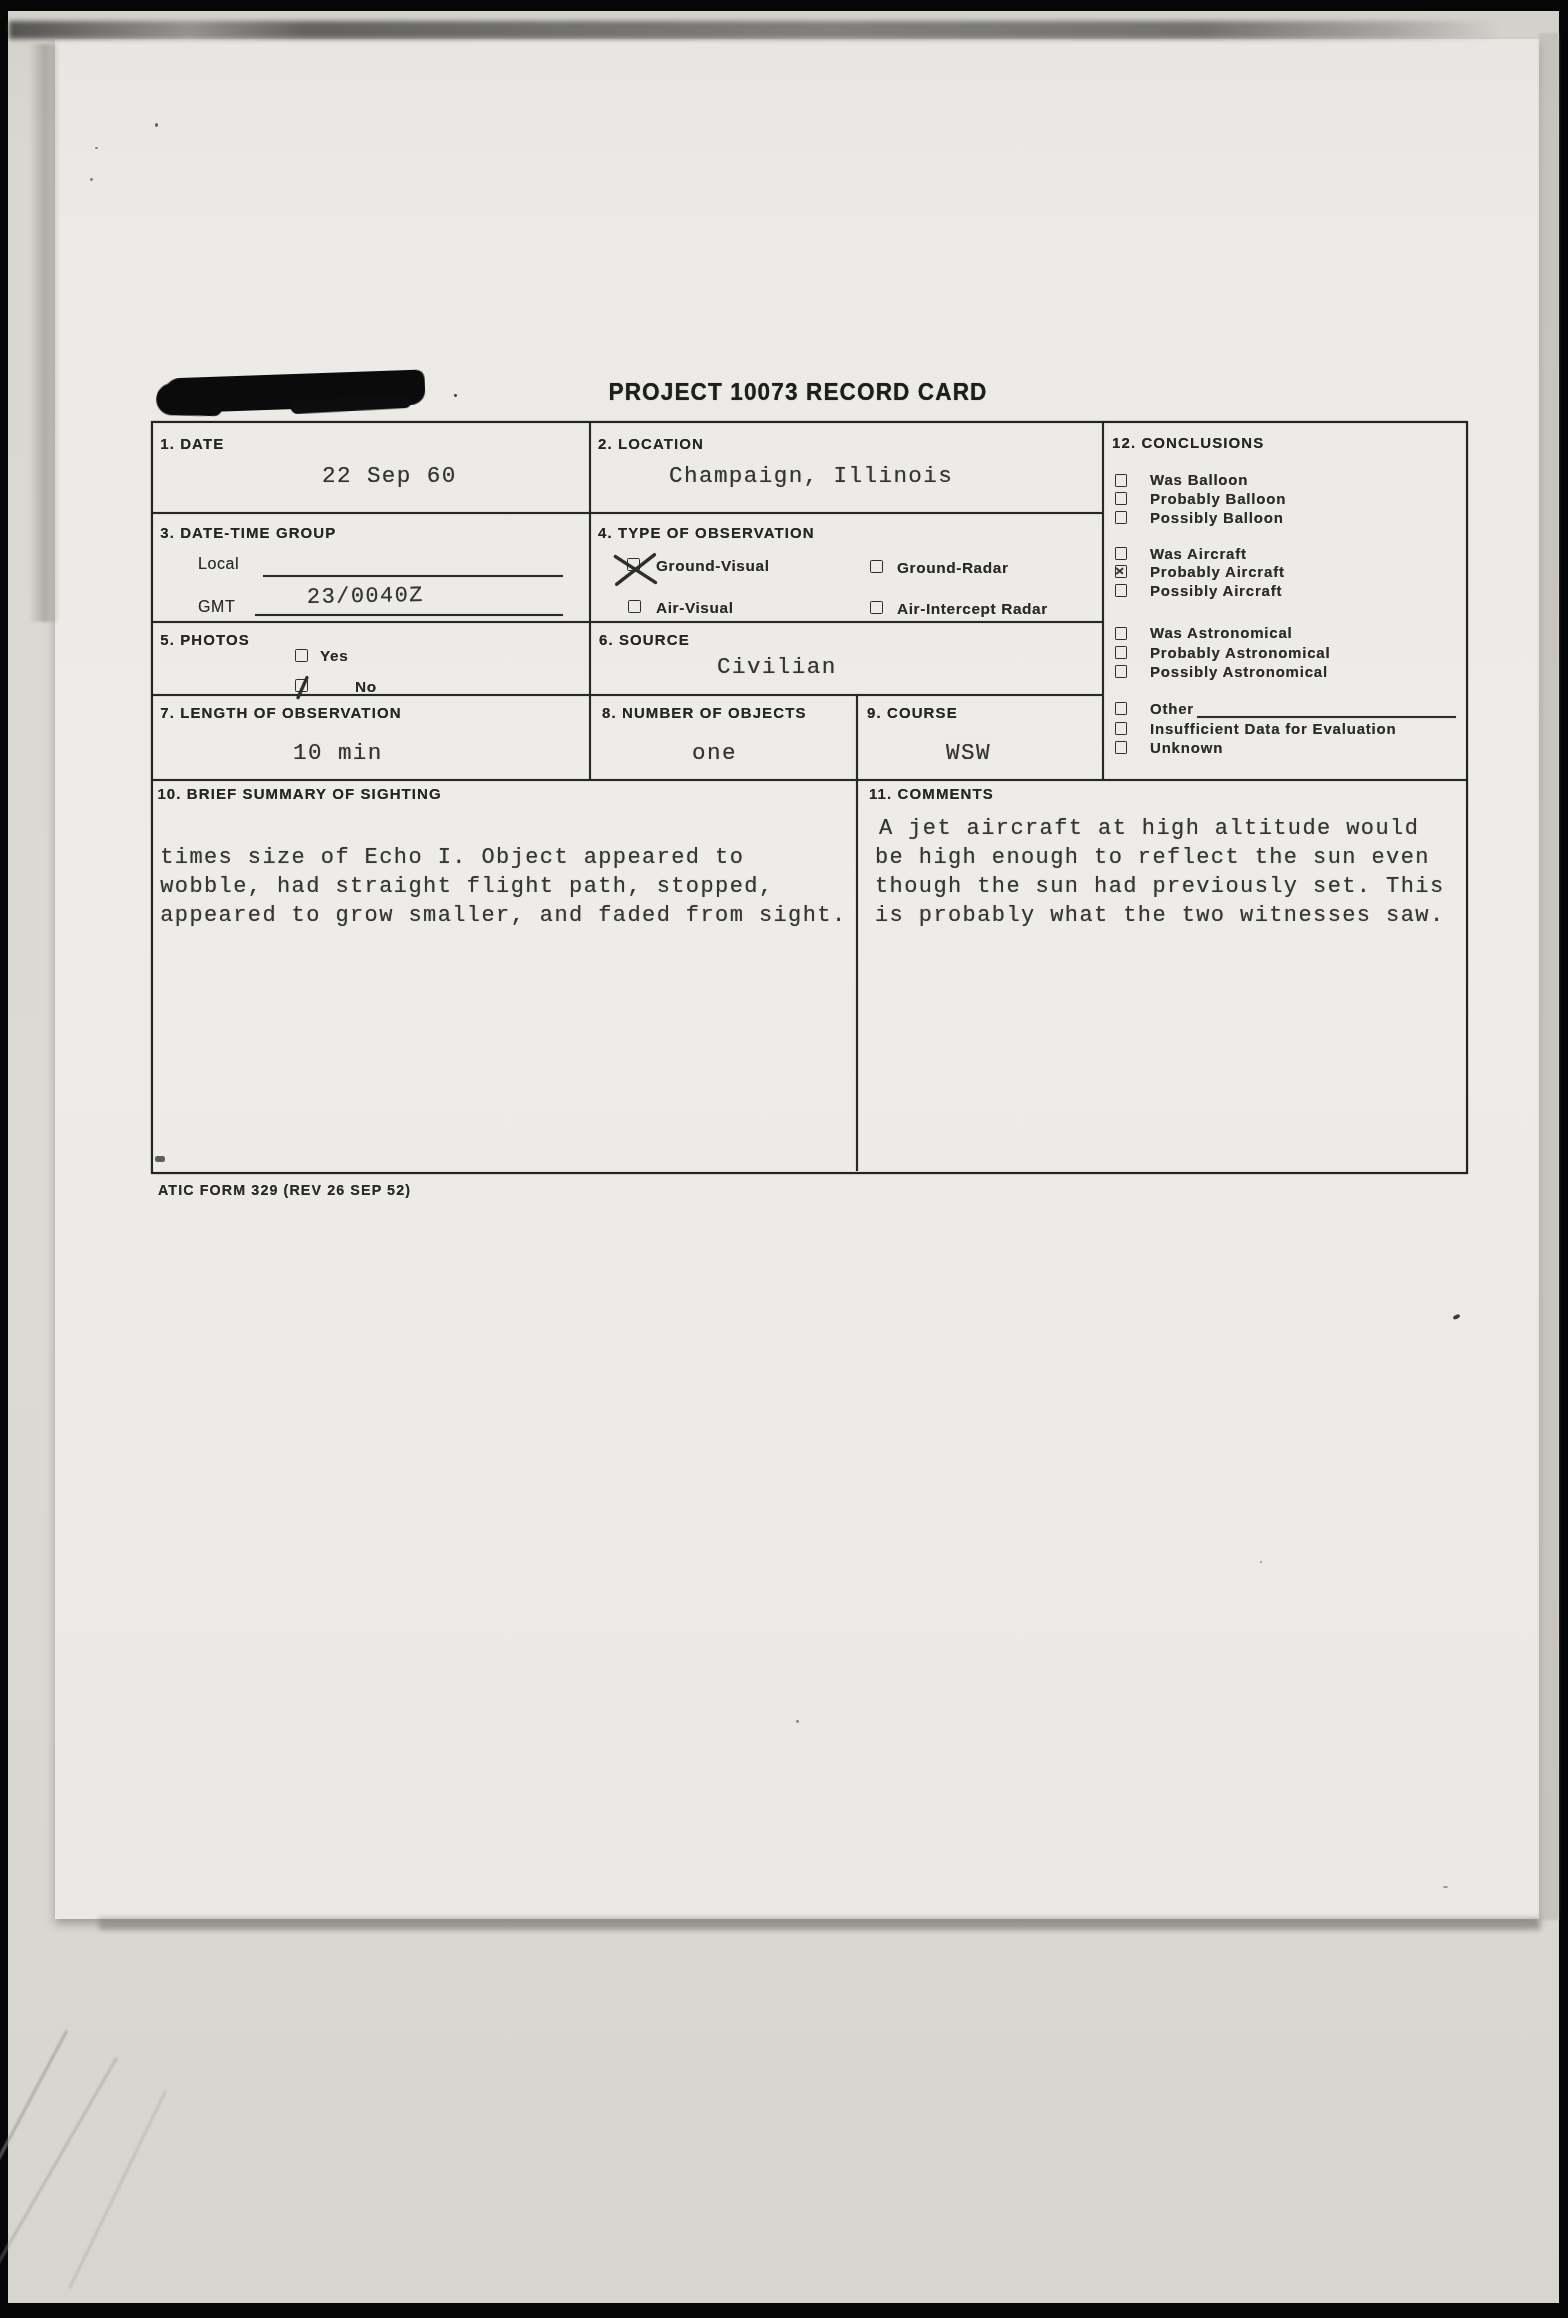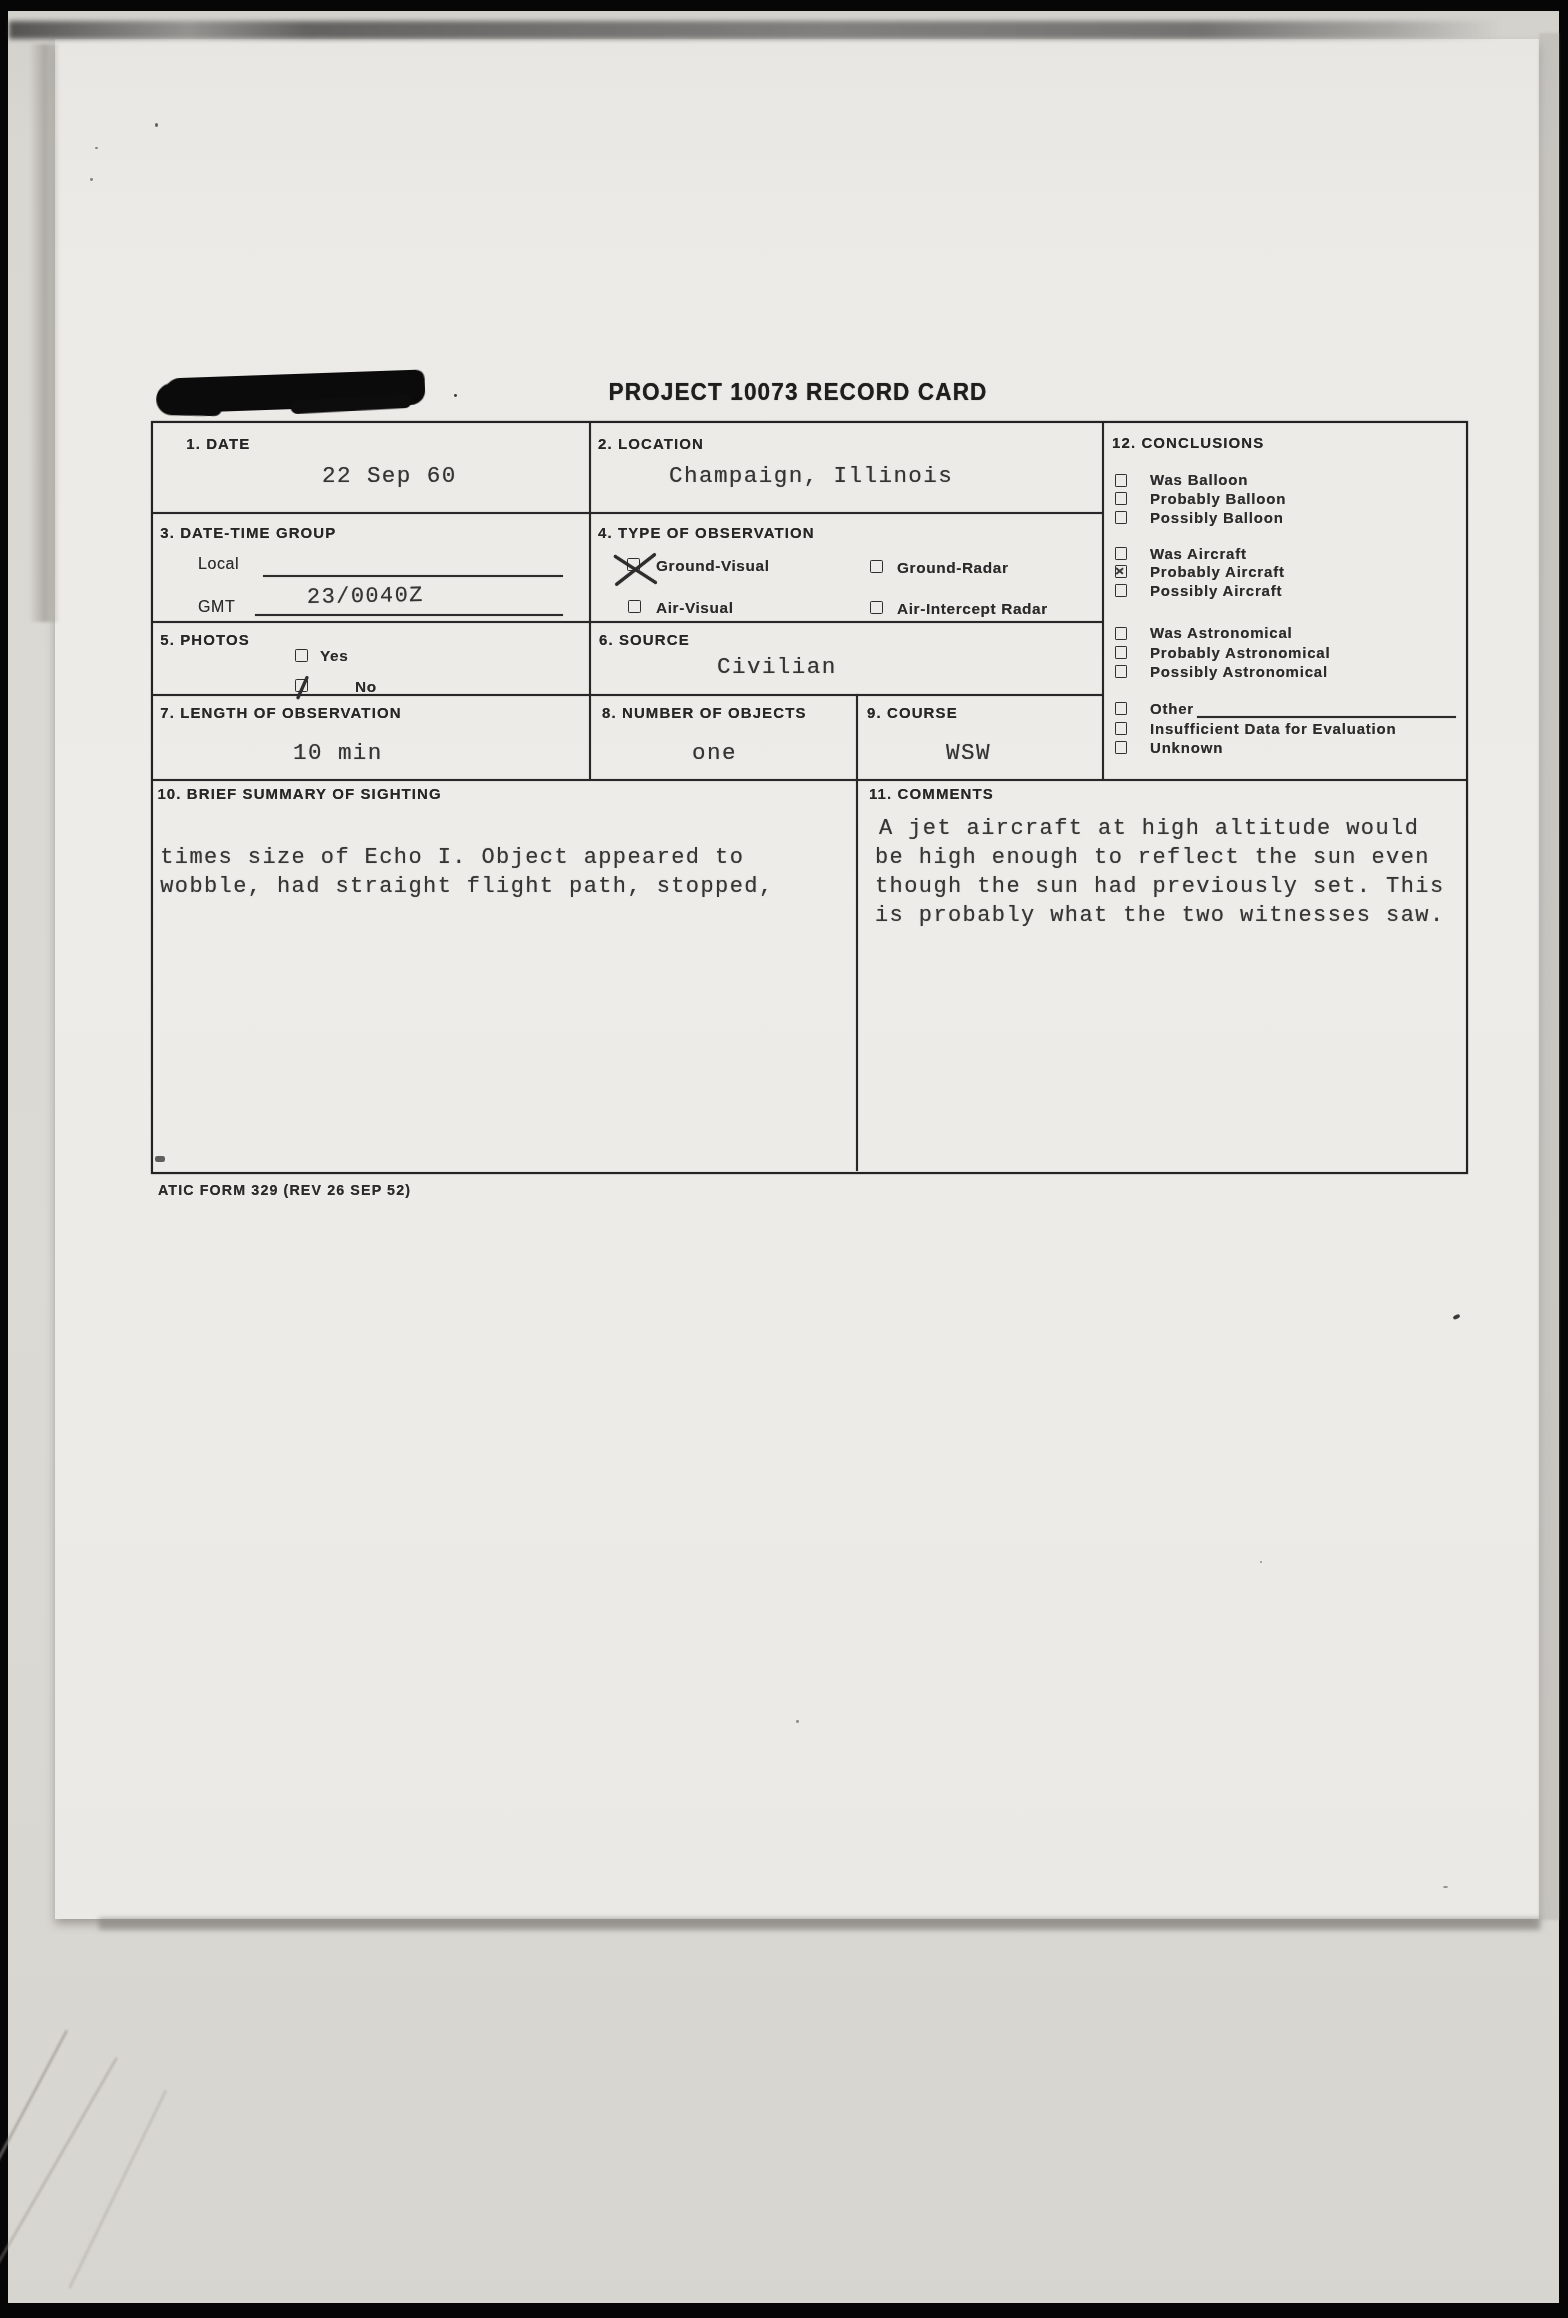--- a/index.html
+++ b/index.html
@@ -117,21 +117,21 @@
   <div class="card">
 
     <div class="ln" style="left:436px;top:0;width:1.9px;height:356px;"></div>
     <div class="ln" style="left:703px;top:271px;width:1.9px;height:477px;"></div>
     <div class="ln" style="left:949px;top:0;width:1.9px;height:356px;"></div>
     <div class="ln" style="left:0;top:89px;width:949px;height:1.9px;"></div>
     <div class="ln" style="left:0;top:198px;width:949px;height:1.9px;"></div>
     <div class="ln" style="left:0;top:271px;width:949px;height:1.9px;"></div>
     <div class="ln" style="left:0;top:356px;width:1313px;height:1.9px;"></div>
 
-    <div class="lbl" style="left:7.2px;top:12px;margin-left:26px;">1. DATE</div>
+    <div class="lbl" style="left:7.2px;top:12px;">1. DATE</div>
     <div class="typed big" style="left:169px;top:40px;">22 Sep 60</div>
 
     <div class="lbl" style="left:445px;top:12px;">2. LOCATION</div>
     <div class="typed big" style="left:516px;top:40px;">Champaign, Illinois</div>
 
     <div class="lbl" style="left:7.2px;top:101px;">3. DATE-TIME GROUP</div>
     <div class="small-print" style="left:45px;top:132px;">Local</div>
     <div class="underline" style="left:110px;top:152px;width:300px;"></div>
     <div class="typed" style="left:154px;top:125px;"></div>
     <div class="small-print" style="left:45px;top:175px;">GMT</div>
@@ -164,20 +164,21 @@
     <div class="lbl" style="left:7.2px;top:281px;">7. LENGTH OF OBSERVATION</div>
     <div class="typed big" style="left:140px;top:317px;">10 min</div>
     <div class="lbl" style="left:449px;top:281px;">8. NUMBER OF OBJECTS</div>
     <div class="typed big" style="left:539px;top:317px;">one</div>
     <div class="lbl" style="left:714px;top:281px;">9. COURSE</div>
     <div class="typed big" style="left:793px;top:317px;">WSW</div>
 
     <div class="lbl" style="left:4.4px;top:362px;">10. BRIEF SUMMARY OF SIGHTING</div>
     <div class="txtline" style="left:7.2px;top:422px;">times size of Echo I. Object appeared to</div>
     <div class="txtline" style="left:7.2px;top:451px;">wobble, had straight flight path, stopped,</div>
+    <div class="txtline" style="left:7.2px;top:480px;">appeared to grow smaller, and faded from sight.</div>
 
     <div class="lbl" style="left:716px;top:362px;">11. COMMENTS</div>
     <div class="txtline" style="left:726px;top:393px;">A jet aircraft at high altitude would</div>
     <div class="txtline" style="left:722px;top:422px;">be high enough to reflect the sun even</div>
     <div class="txtline" style="left:722px;top:451px;">though the sun had previously set. This</div>
     <div class="txtline" style="left:722px;top:480px;">is probably what the two witnesses saw.</div>
 
     <div class="lbl" style="left:959px;top:11px;">12. CONCLUSIONS</div>
 
     <div class="concl-box" style="left:962px;top:51px;"></div>

